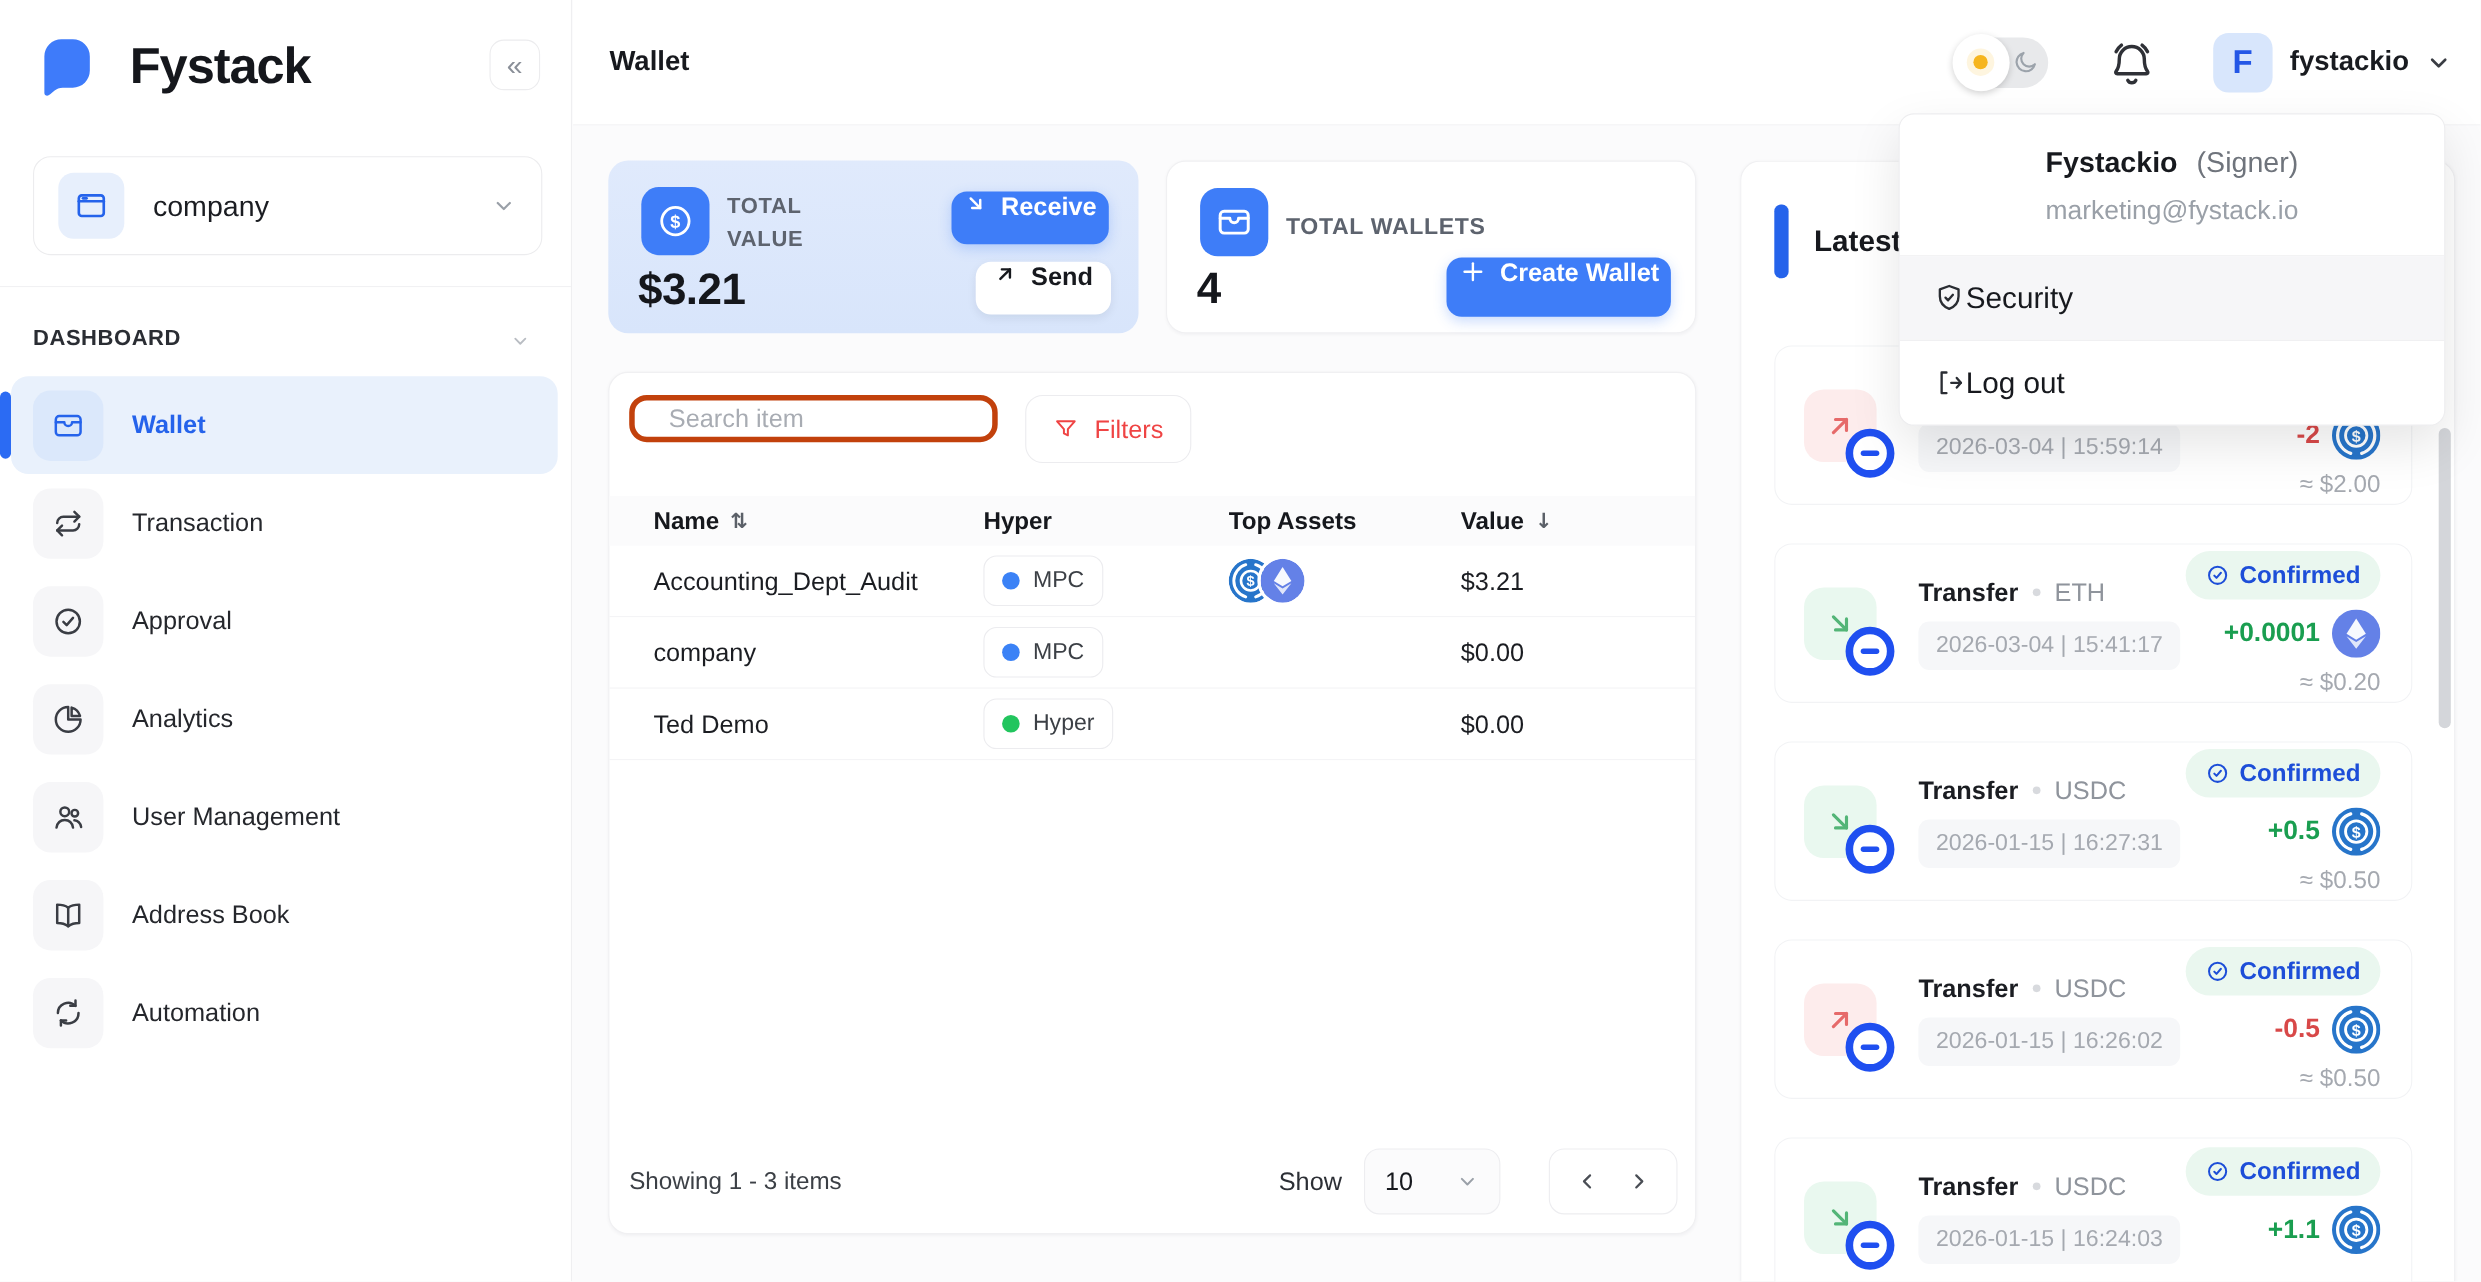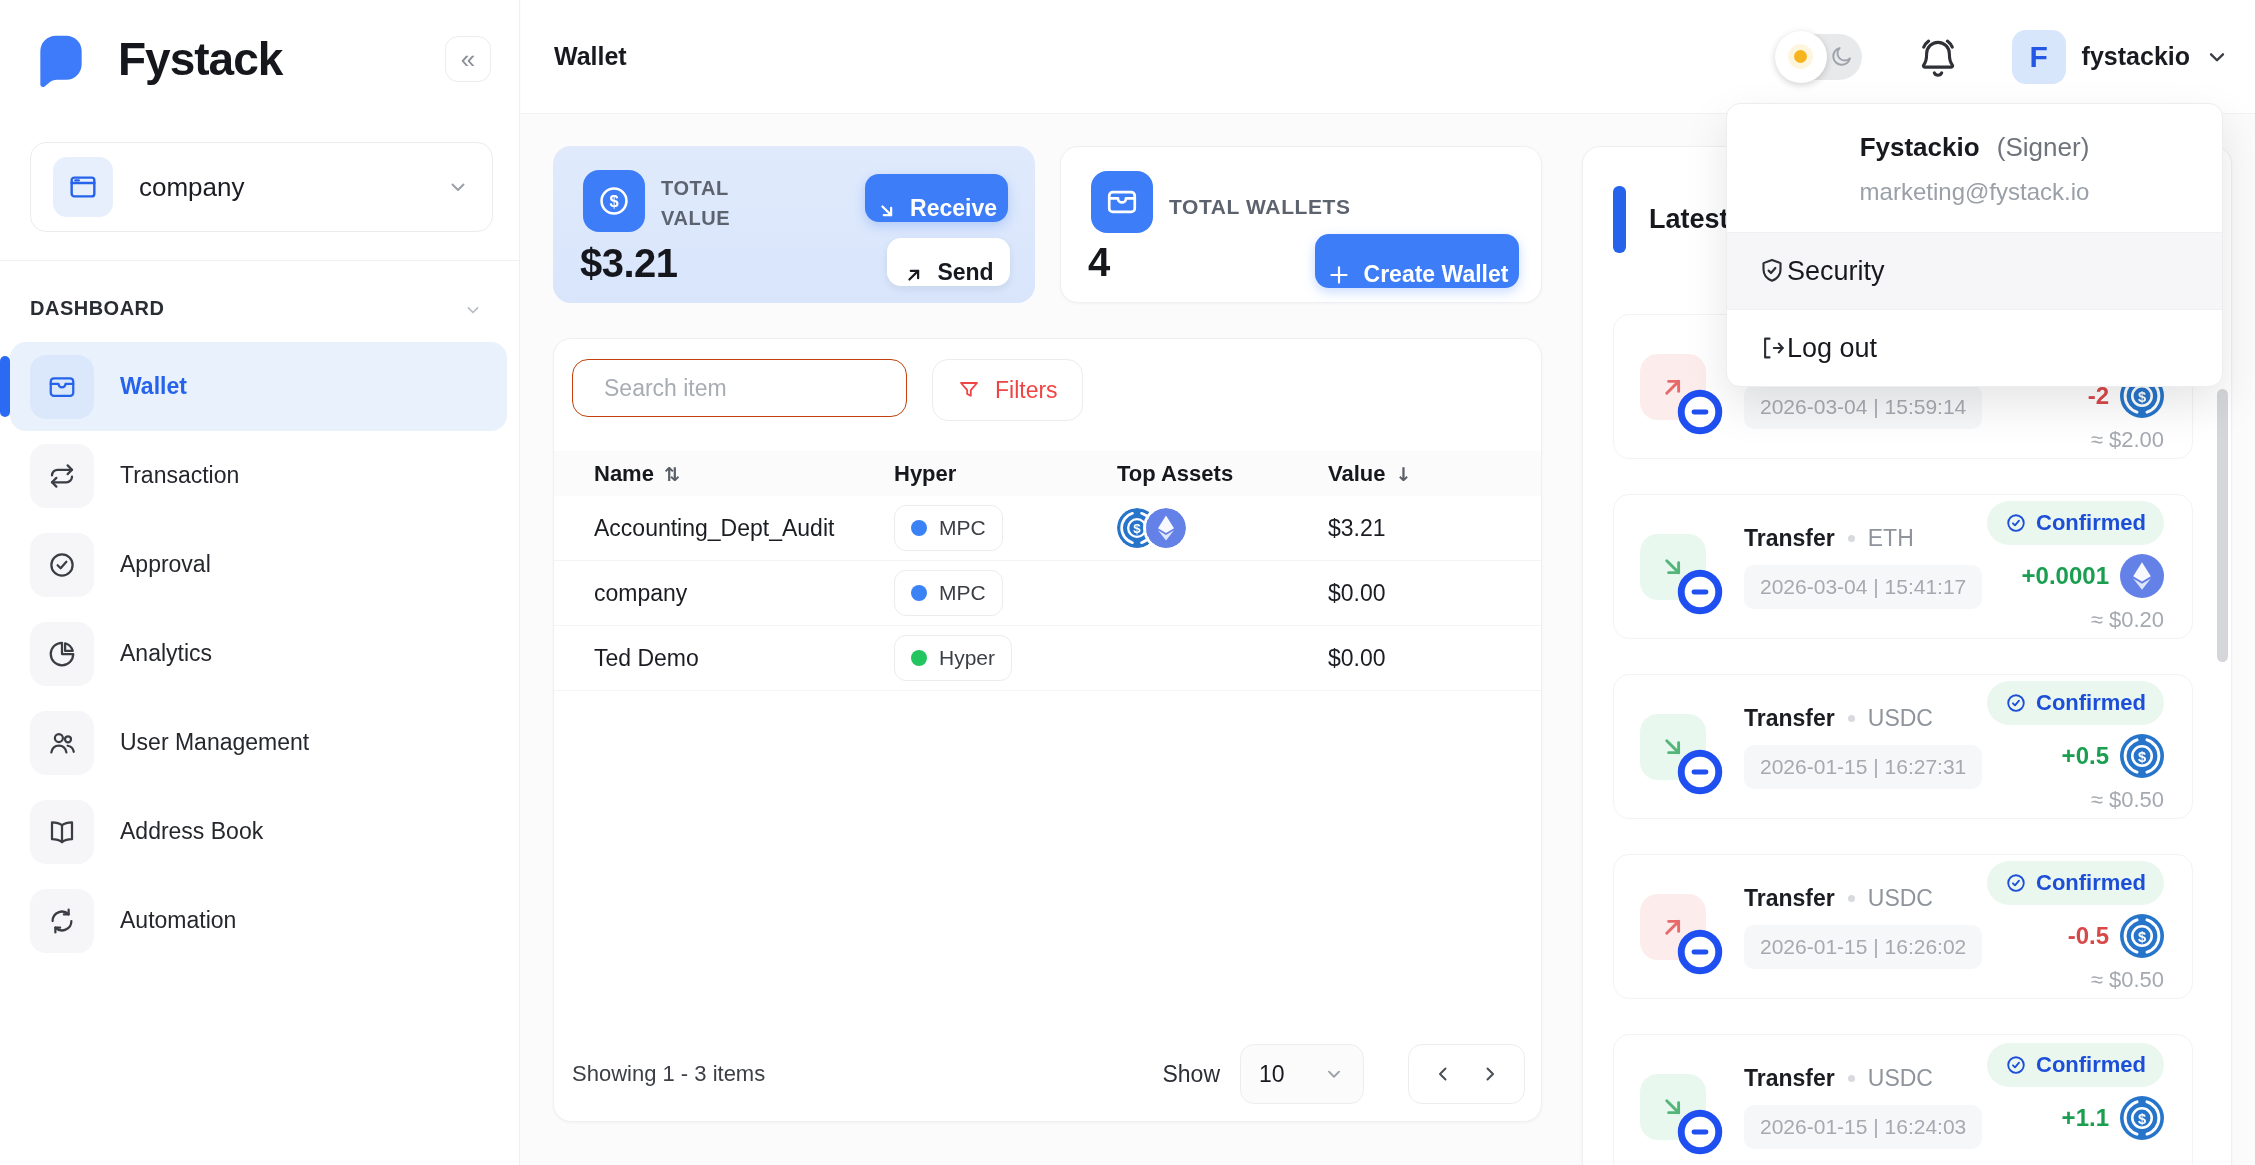--- a/index.html
+++ b/index.html
@@ -47,31 +47,31 @@
 
   
   .stat-card { position:absolute; height:157px; width:482px; border-radius:18px; }
   .value-card { left:32px; top:146px; background:linear-gradient(180deg,#e0eafc,#d8e5fb); }
   .wallets-card { left:539px; top:146px; background:#fff; border:1px solid #f0f0f2; box-shadow:0 1px 3px rgba(15,23,42,.04); }
   .stat-icon { position:absolute; left:30px; top:24px; width:62px; height:62px; border-radius:16px; background:#3e7df8; color:#fff; display:flex; align-items:center; justify-content:center; }
   .stat-label { position:absolute; left:108px; top:27px; font-size:20px; font-weight:600; letter-spacing:.6px; color:#5d636e; line-height:1.5; }
   .value-card .stat-label { width:120px; }
   .wallets-card .stat-label { top:44px; font-size:21px; white-space:nowrap; }
   .stat-value { position:absolute; left:27px; bottom:17px; font-size:40px; font-weight:700; color:#15171c; letter-spacing:-.5px; }
-  .btn { display:flex; align-items:flex-end; justify-content:center; gap:12px; font-size:23px; font-weight:600; border:none; border-radius:14px; cursor:pointer; font-family:inherit; }
+  .btn { display:flex; align-items:flex-start; justify-content:center; gap:12px; font-size:23px; font-weight:600; border:none; border-radius:14px; cursor:pointer; font-family:inherit; }
   .btn-blue { background:#3e7df8; color:#fff; box-shadow:0 4px 12px rgba(62,125,248,.28); }
   .btn-white { background:#fff; color:#17191e; box-shadow:0 3px 9px rgba(15,23,42,.08); }
   .btn-receive { position:absolute; right:27px; top:28px; width:143px; height:48px; }
   .btn-send { position:absolute; right:25px; top:92px; width:123px; height:48px; }
   .btn-create { position:absolute; right:22px; top:87px; width:204px; height:54px; }
 
   
   .table-card { position:absolute; left:32px; top:338px; width:989px; height:784px; background:#fff; border:1px solid #f0f0f2; border-radius:18px; box-shadow:0 1px 3px rgba(15,23,42,.04); }
   .table-toolbar { position:absolute; left:18px; top:20px; display:flex; gap:25px; }
-  .search-box { width:335px; height:58px; border:1px solid #c2410c; border-radius:16px; display:flex; align-items:center; gap:13px; padding:0 18px; color:#9ca3ab; }
+  .search-box { width:335px; height:43px; border:5px solid #c2410c; border-radius:16px; display:flex; align-items:center; gap:13px; padding:0 18px; color:#9ca3ab; }
   .search-box input { flex:1; border:none; outline:none; font-size:23px; font-family:inherit; color:#1b1d22; background:transparent; }
   .search-box input::placeholder { color:#a8acb3; }
   .filters-btn { height:62px; border:1px solid #ececef; background:#fff; border-radius:16px; display:flex; align-items:center; gap:14px; padding:0 24px; font-size:23px; color:#ef4444; cursor:pointer; font-family:inherit; }
   .grid-cols { display:grid; grid-template-columns:300px 223px 211px 1fr; padding-left:40px; align-items:center; }
   .thead { position:absolute; left:0; top:112px; width:100%; height:45px; background:#fbfbfc; font-size:22px; font-weight:600; color:#16181d; }
   .th { display:flex; align-items:center; gap:10px; }
   .sort-glyph { font-family:"DejaVu Sans", sans-serif; font-size:19px; color:#5b6068; }
   .tbody { position:absolute; left:0; top:157px; width:100%; }
   .trow { height:65px; border-bottom:1px solid #f4f4f6; font-size:23px; color:#1b1d22; cursor:pointer; }
   .type-badge { display:inline-flex; align-items:center; gap:12px; border:1px solid #ececef; border-radius:12px; height:46px; padding:0 16px; font-size:21px; color:#3c4046; width:max-content; }

